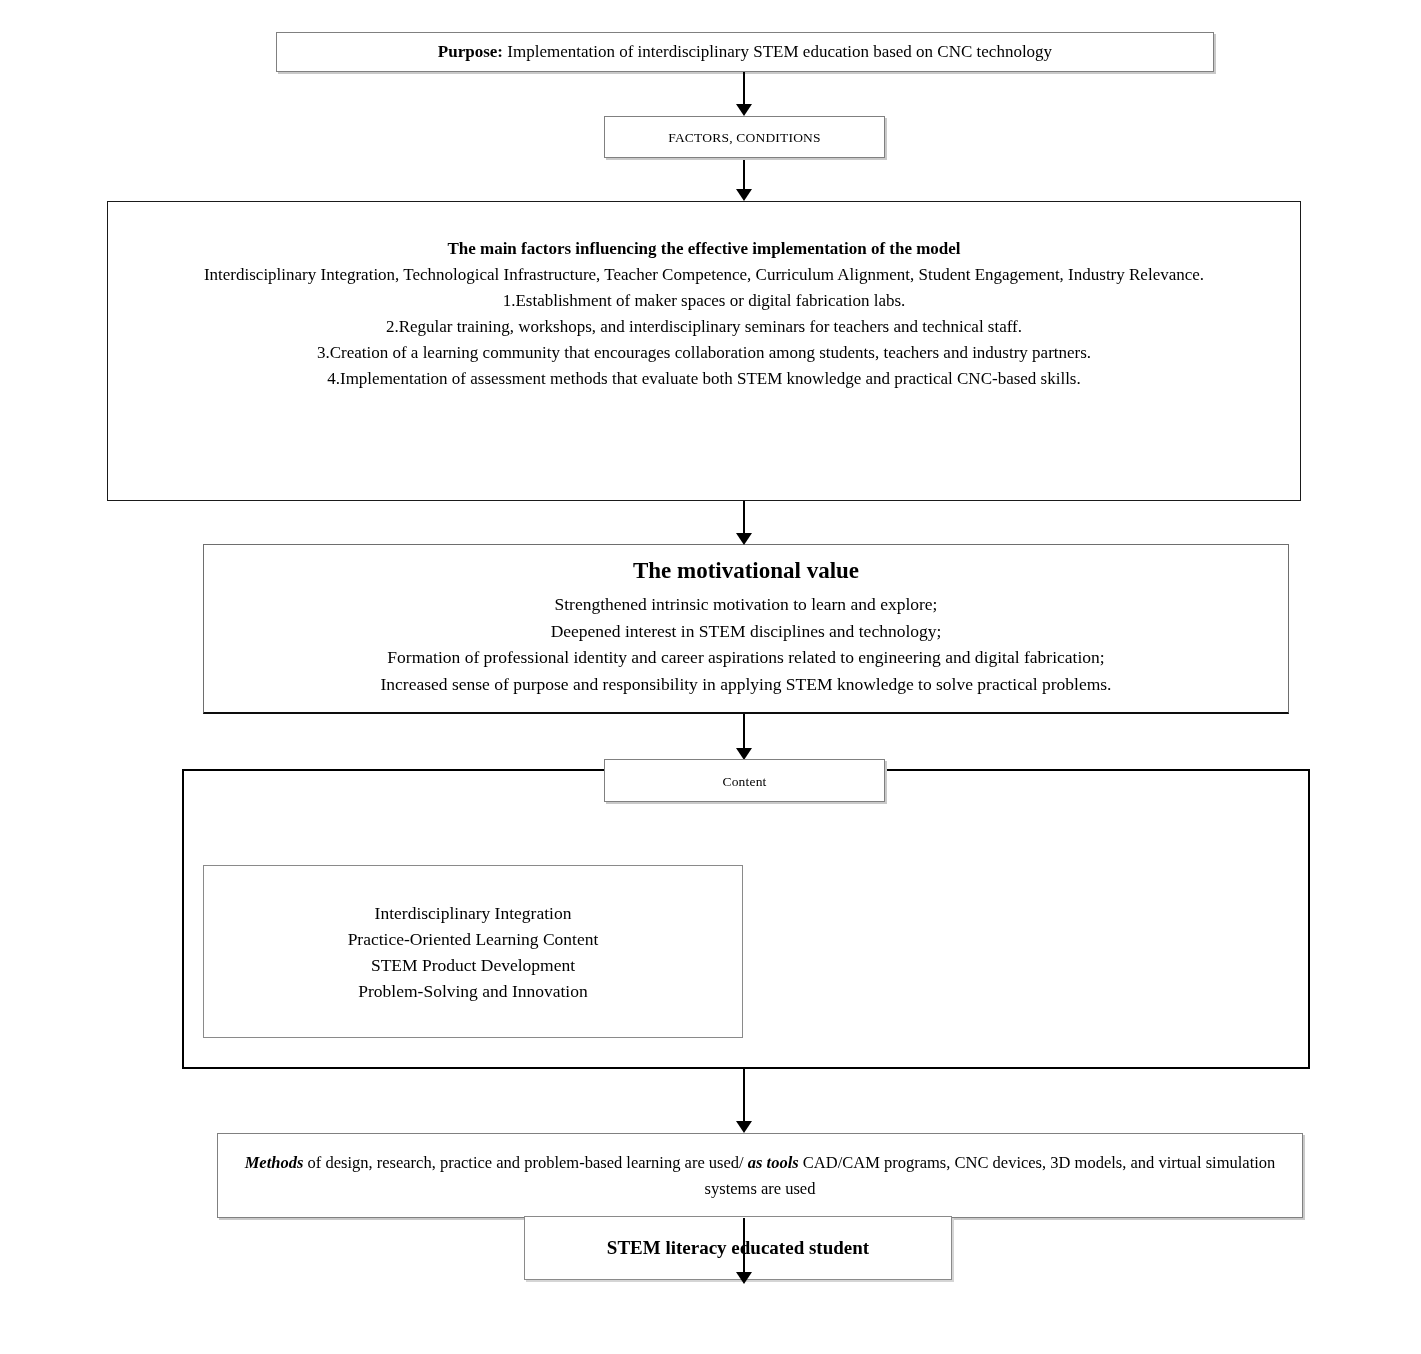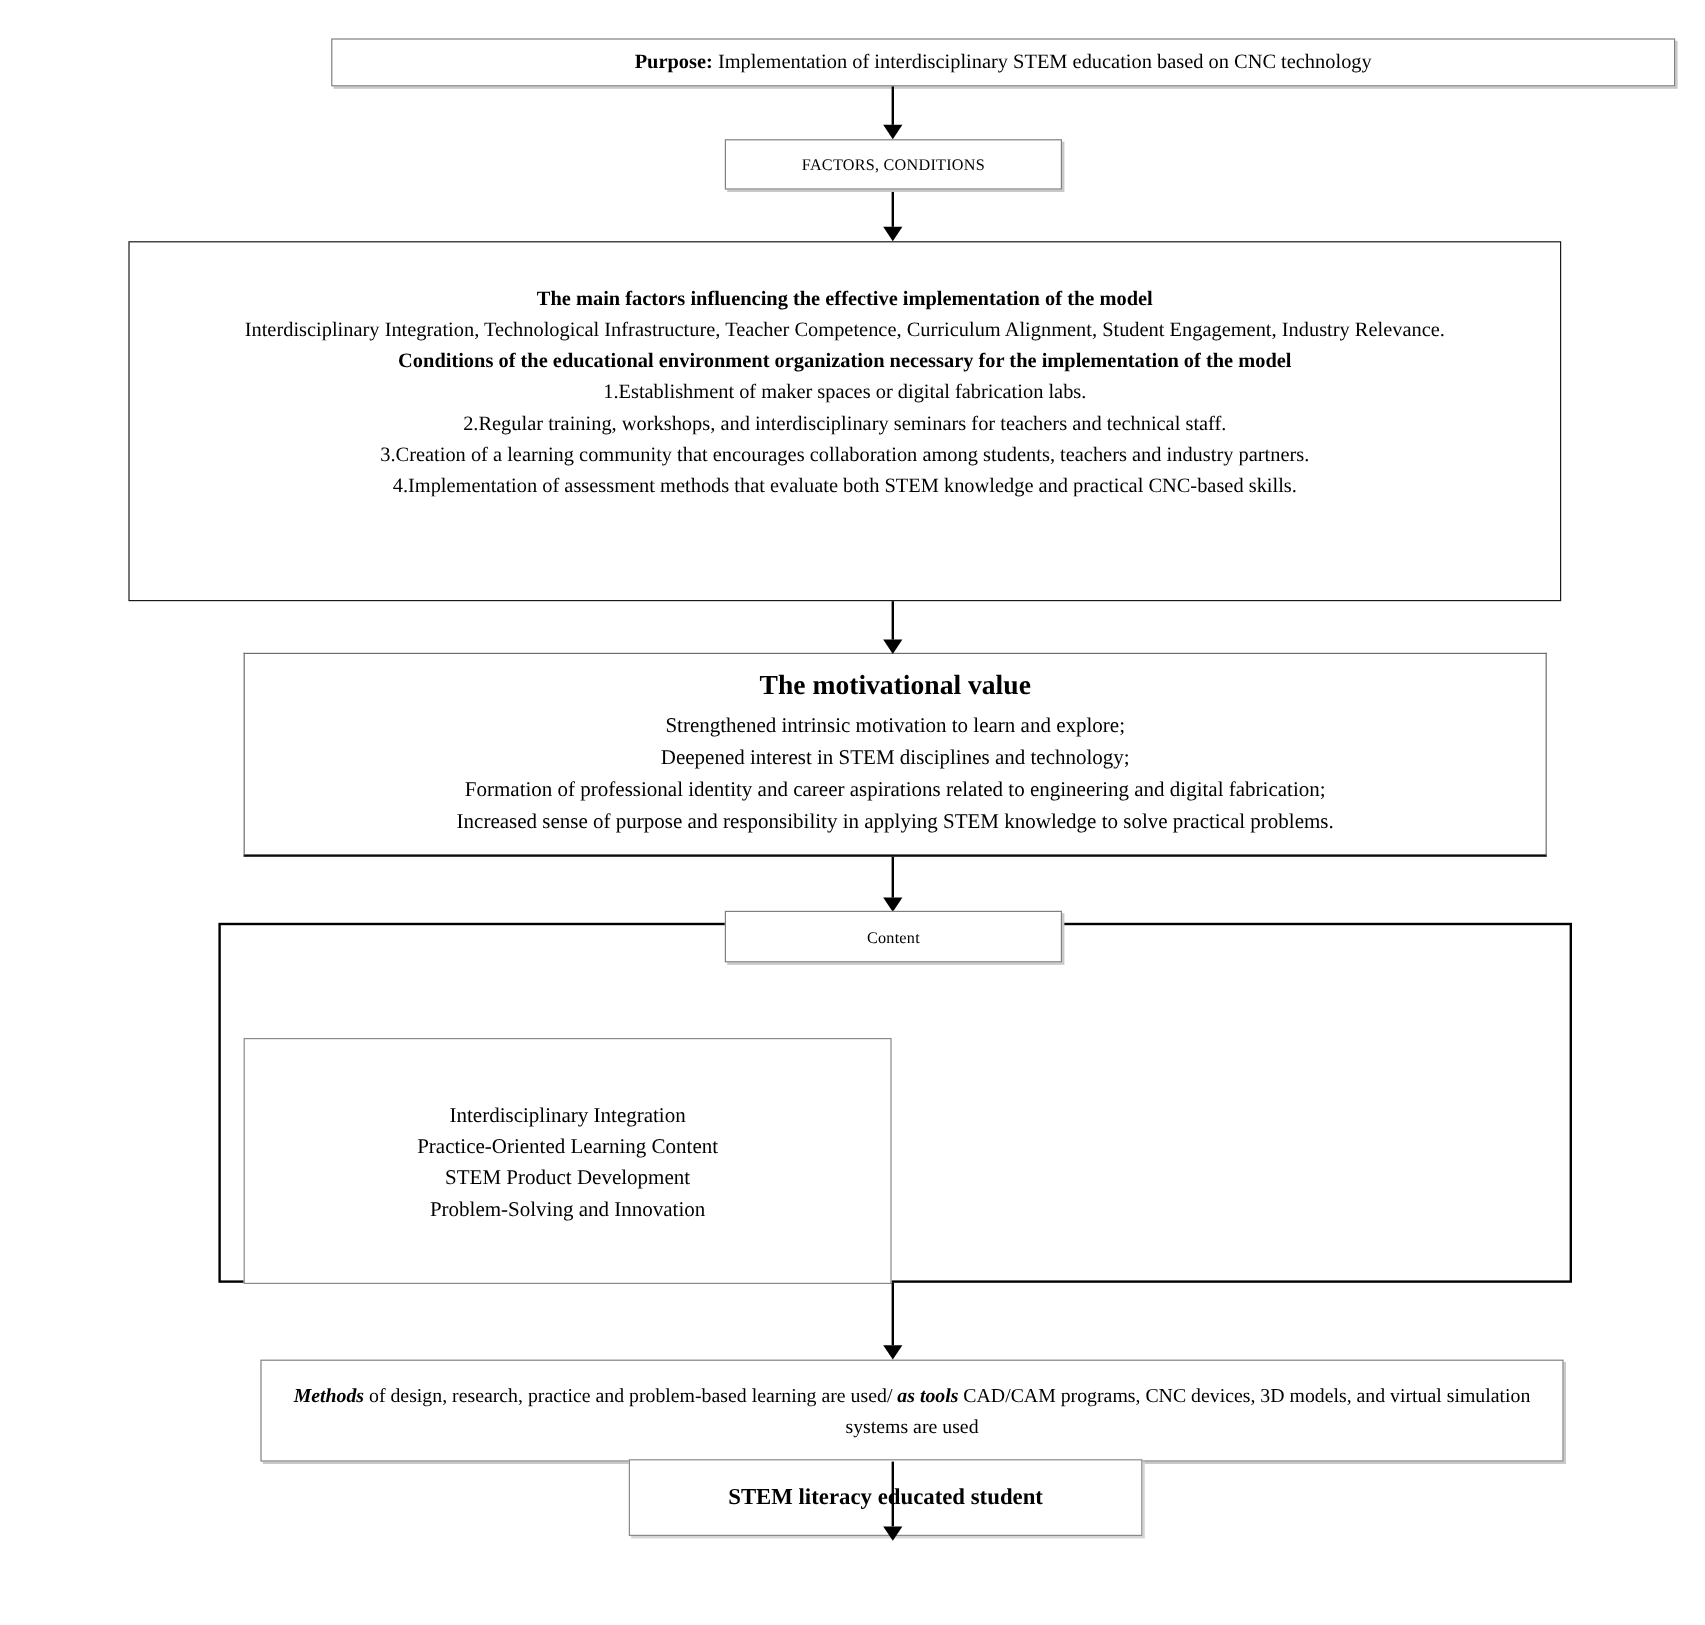--- a/index.html
+++ b/index.html
@@ -14,42 +14,42 @@
     position:absolute;
     background:#ffffff;
     box-sizing:border-box;
     text-align:center;
   }
   .soft { border:1px solid #808080; box-shadow:2px 2px 0 #c9c9c9; }
   .dark { border:1.5px solid #1a1a1a; }
   .heavy { border:2px solid #000; }
 
   
-  .purpose { left:276px; top:32px; width:1120px; height:40px;
+  .purpose { left:276px; top:32px; width:938px; height:40px;
              font-size:17px; line-height:38px; }
   
   .label-box { width:281px; height:42px; font-weight:normal; font-size:13.5px;
                line-height:42px; letter-spacing:0.2px; z-index:3; }
   .factors-label { left:604px; top:116px; }
   .content-label { left:604px; top:759px; height:43px; line-height:43px; }
 
   
   .factors-big { left:107px; top:201px; width:1194px; height:300px;
                  font-size:17px; line-height:26px; padding:34px 10px 0 10px; }
   .bold-line { font-weight:bold; }
 
   
   .motiv { left:203px; top:544px; width:1086px; height:170px;
            border:1px solid #6e6e6e; border-bottom:2.5px solid #0d0d0d;
            font-size:17.5px; line-height:26.5px; padding-top:9px; }
   .motiv-title { font-size:23px; font-weight:bold; line-height:33px; margin-bottom:4px; }
 
   
   .content-container { left:182px; top:769px; width:1128px; height:300px; z-index:1; }
-  .inner-box { top:865px; width:540px; height:205px; border:1px solid #8a8a8a;
+  .inner-box { top:865px; width:540px; height:173px; border:1px solid #8a8a8a;
                z-index:2; display:flex; flex-direction:column; justify-content:center;
                font-size:17.5px; line-height:26px;align-items:center; }
   .inner-left  { left:203px; }
   .inner-right { left:752px; padding:0 14px; }
 
   
   .methods { left:203px; top:1133px; width:1086px; height:85px;
              font-size:16.5px; line-height:26px;
              display:flex; align-items:center; justify-content:center; padding:0 24px;margin-left:14px; }
   .bi { font-weight:bold; font-style:italic; }
@@ -87,21 +87,20 @@
   </div>
 
   <div class="arrow" style="top:158px; height:43px;">
     <div class="shaft"></div>
     <div class="head"></div>
   </div>
 
   <div class="box dark factors-big">
     <div class="bold-line">The main factors influencing the effective implementation of the model</div>
     <div>Interdisciplinary Integration, Technological Infrastructure, Teacher Competence, Curriculum Alignment, Student Engagement, Industry Relevance.</div>
-    <div class="bold-line">Conditions of the educational environment organization necessary for the implementation of the model</div>
     <div>1.Establishment of maker spaces or digital fabrication labs.</div>
     <div>2.Regular training, workshops, and interdisciplinary seminars for teachers and technical staff.</div>
     <div>3.Creation of a learning community that encourages collaboration among students, teachers and industry partners.</div>
     <div>4.Implementation of assessment methods that evaluate both STEM knowledge and practical CNC-based skills.</div>
   </div>
 
   <div class="arrow" style="top:501px; height:44px;">
     <div class="shaft"></div>
     <div class="head"></div>
   </div>

